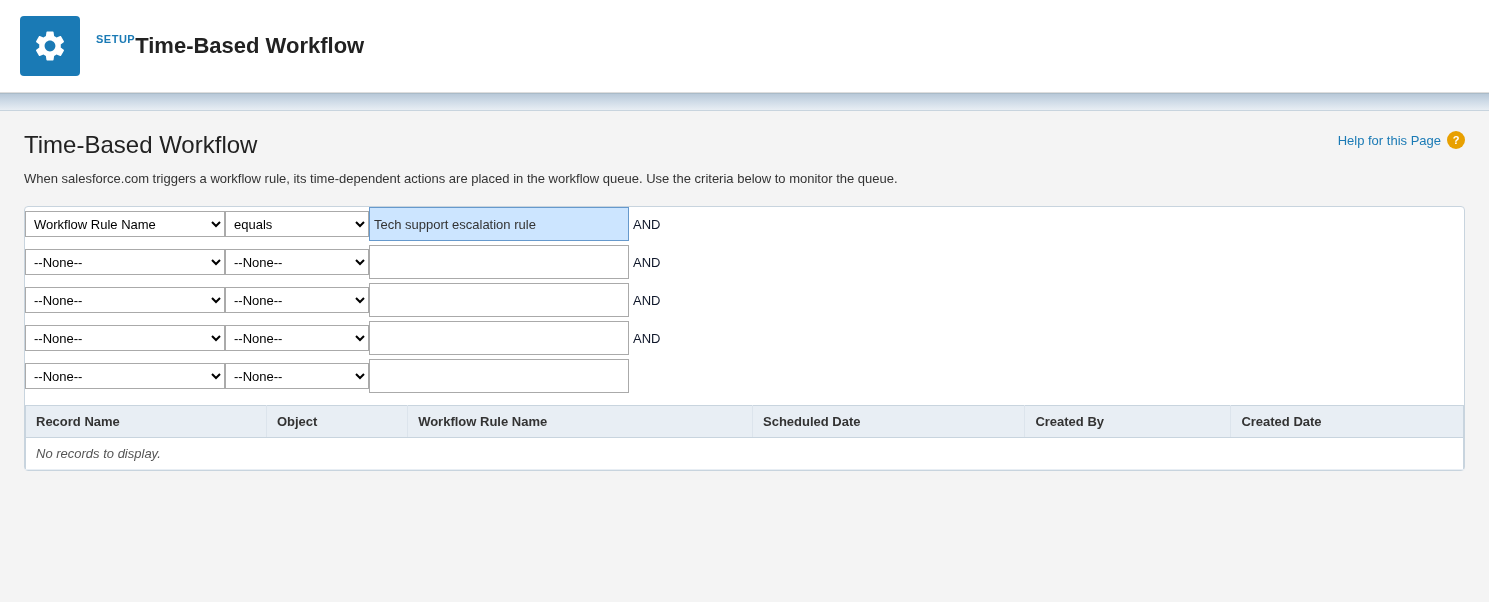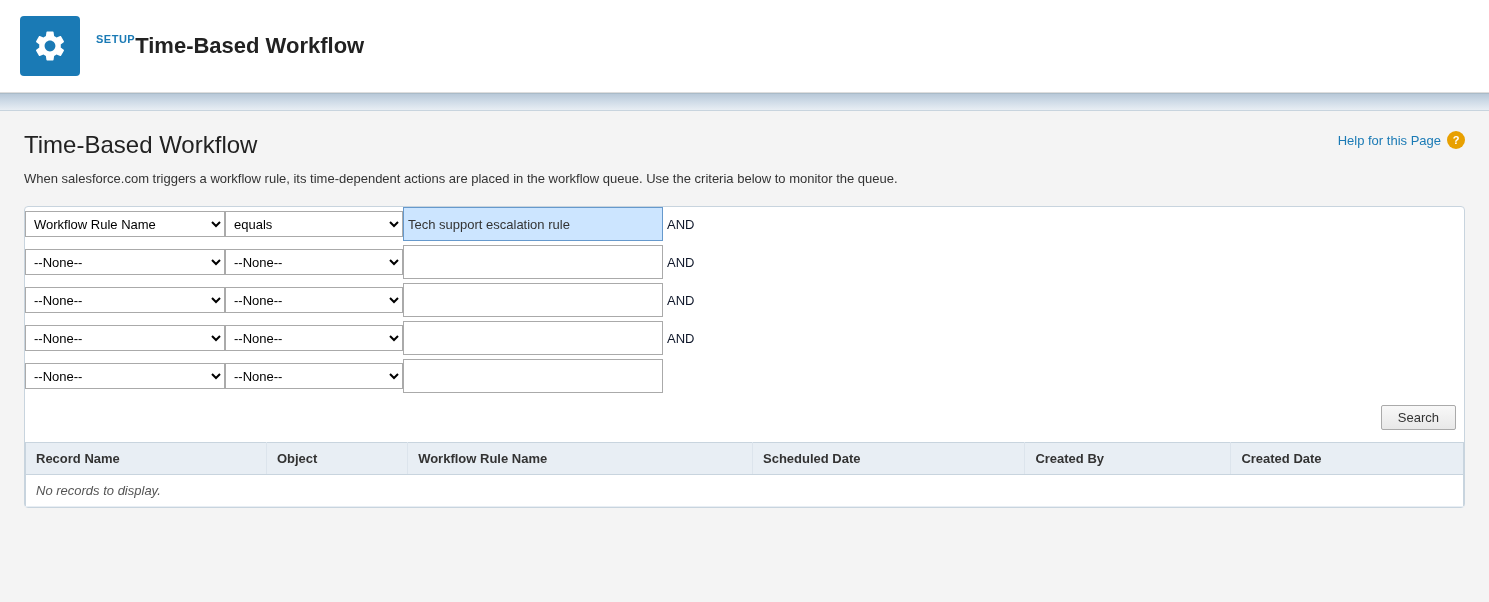--- a/index.html
+++ b/index.html
@@ -132,21 +132,21 @@
       font-size: 13px;
       background: #fff;
       height: 26px;
     }
 
     .filter-select-field {
       width: 200px;
     }
 
     .filter-select-operator {
-      width: 178px;
+      width: 144px;
     }
 
     .filter-input {
       border: 1px solid #aaa;
       height: 34px;
       padding: 2px 4px;
       font-size: 13px;
       width: 260px;
     }
 
@@ -310,23 +310,20 @@
         </select>
         <select class="filter-select-operator">
           <option>--None--</option>
           <option>equals</option>
         </select>
         <input type="text" class="filter-input" value="" style="">
       </div>
 
     </div>
 
-    <div class="search-row">
-      <button class="search-btn">Search</button>
-    </div>
 
     <table class="results-table">
       <thead>
         <tr>
           <th>Record Name</th>
           <th>Object</th>
           <th>Workflow Rule Name</th>
           <th>Scheduled Date</th>
           <th>Created By</th>
           <th>Created Date</th>

